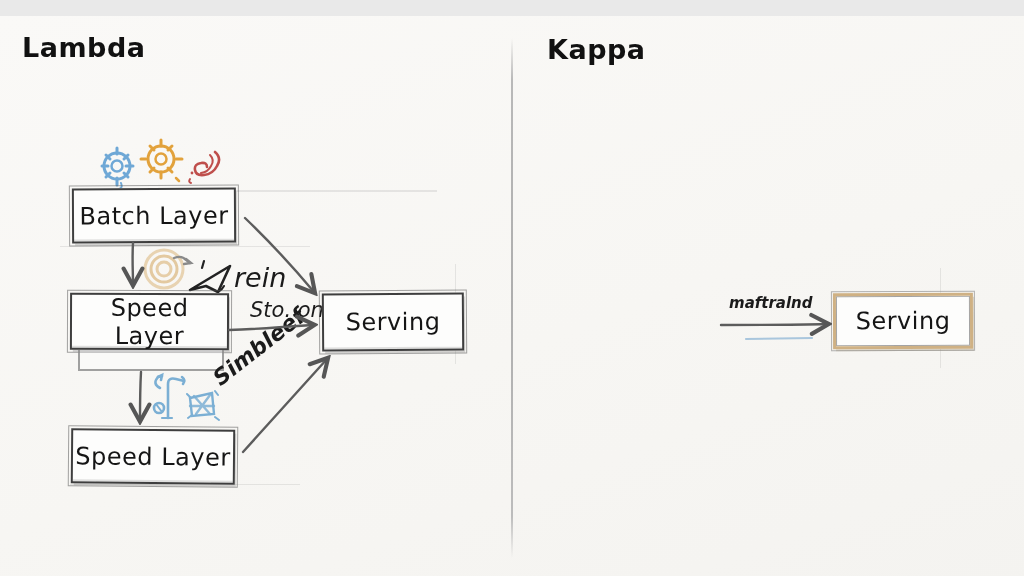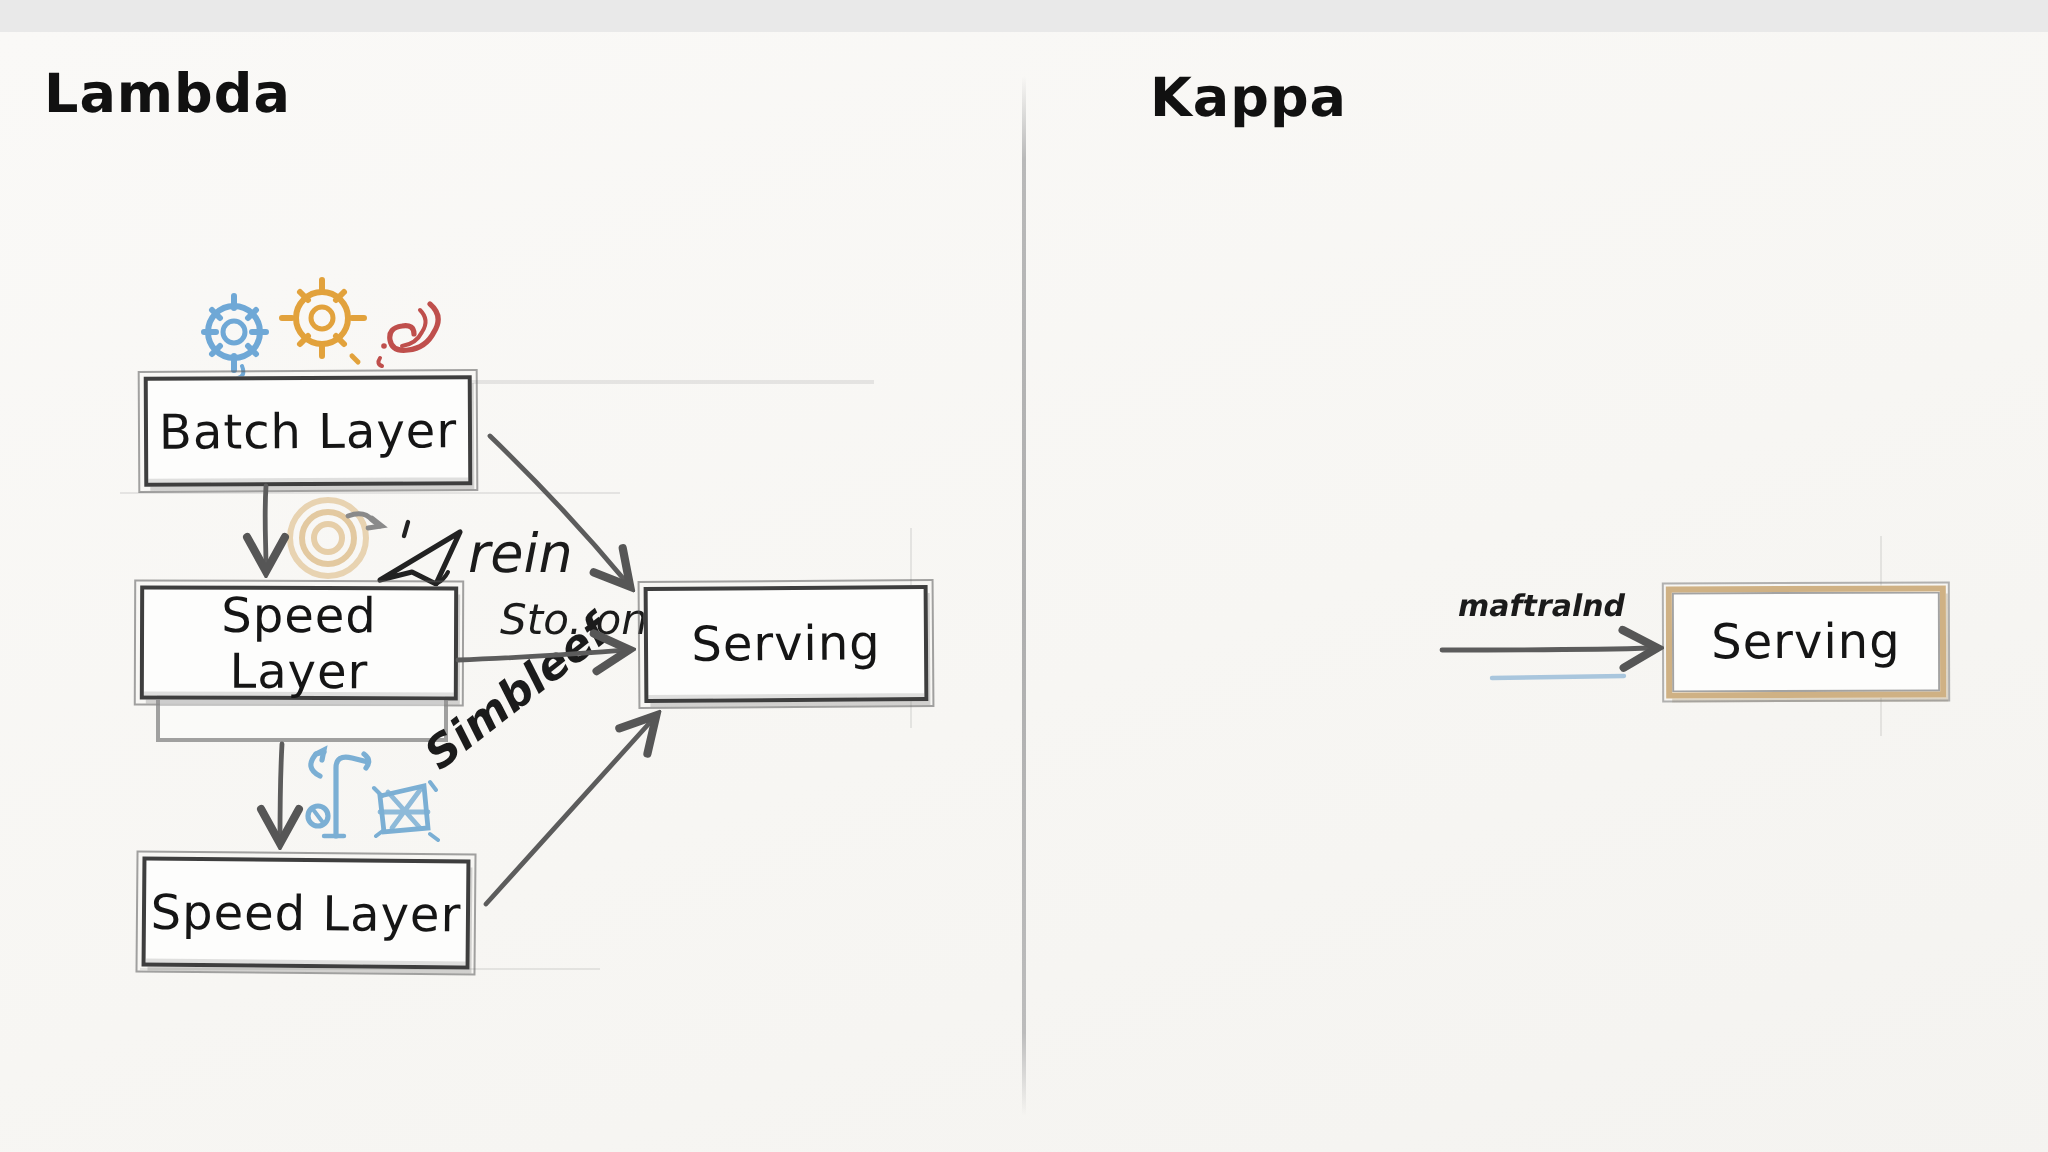--- a/index.html
+++ b/index.html
@@ -48,21 +48,21 @@
   .faint-line{background:rgba(60,60,60,.10);}
   svg{display:block;}
   .arrow-layer{left:0;top:0;pointer-events:none;}
 </style>
 </head>
 <body>
 
 <div class="stage">
 
   <div class="abs panel-title" style="left:22px;top:16px;">Lambda</div>
-  <div class="abs panel-title" style="left:575px;top:18px;text-align:right;">Kappa</div>
+  <div class="abs panel-title" style="left:547px;top:18px;text-align:right;">Kappa</div>
 
   <div class="abs divider" style="left:511px;top:22px;height:520px;"></div>
 
   <div class="abs faint-line" style="left:232px;top:174px;width:205px;height:2px;"></div>
   <div class="abs faint-line" style="left:60px;top:230px;width:250px;height:1px;"></div>
   <div class="abs faint-line" style="left:455px;top:248px;width:1px;height:100px;"></div>
   <div class="abs faint-line" style="left:940px;top:252px;width:1px;height:100px;"></div>
   <div class="abs faint-line" style="left:70px;top:468px;width:230px;height:1px;"></div>
 
   <div class="abs" style="left:95px;top:124px;">

